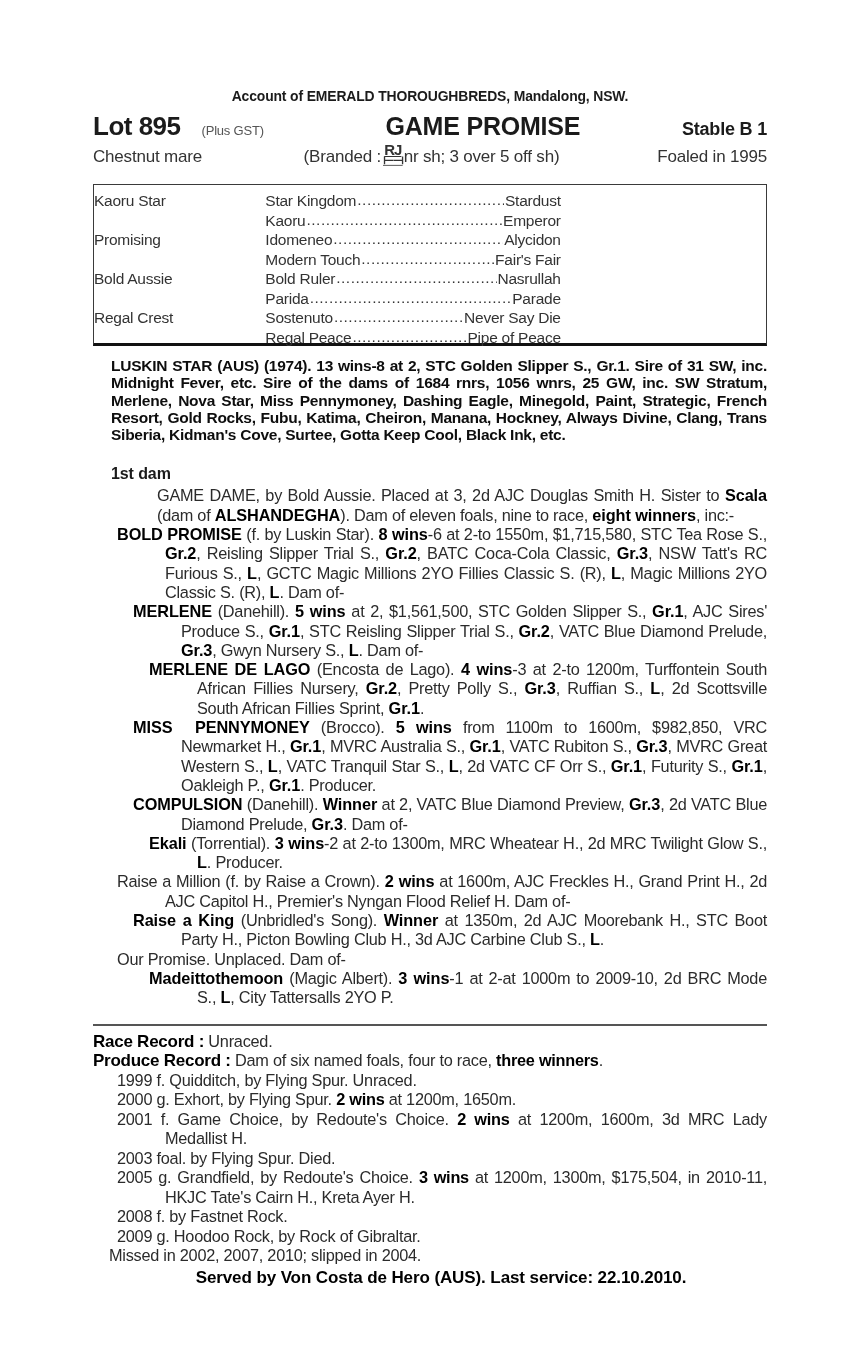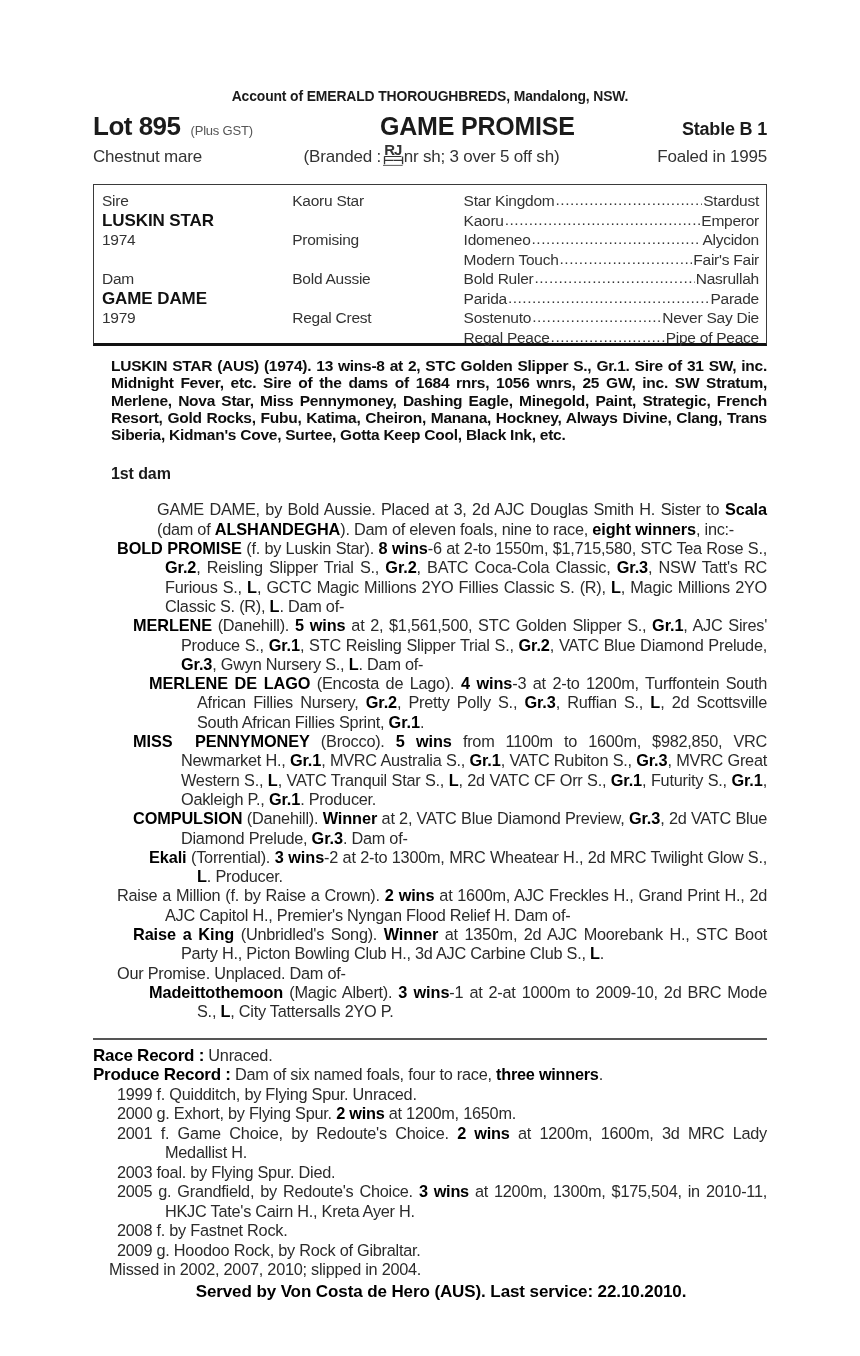--- a/index.html
+++ b/index.html
@@ -40,21 +40,21 @@
   }
   .lot-left { display: flex; align-items: baseline; white-space: nowrap; }
   .lot-num {
     font-weight: bold;
     font-size: 26px;
     letter-spacing: -0.5px;
   }
   .plus-gst {
     font-size: 13px;
     color: #555;
-    margin-left: 10px;
+    margin-left: 21px;
     letter-spacing: -0.2px;
   }
   .horse-name {
     font-weight: bold;
     font-size: 25px;
     letter-spacing: -0.2px;
     position: relative;
     left: 10px;
   }
   .stable {
@@ -166,21 +166,21 @@
     text-align: justify;
     margin: 0 0 22px 18px;
     color: #0d0d0d;
   }
 
   
   .dam-head {
     font-weight: bold;
     font-size: 16px;
     letter-spacing: -0.1px;
-    margin: 0 0 17px 18px;
+    margin: 0 0 3px 18px;
   }
   .p {
     font-size: 16.3px;
     line-height: 19.3px;
     letter-spacing: -0.25px;
     text-align: justify;
     color: #2b2b2b;
     margin: 0;
   }
   .p b { color: #000; letter-spacing: -0.1px; }
@@ -257,29 +257,20 @@
         <span class="brand-letters">RJ</span>
         <span class="brand-glyph">⊢⊣</span>
       </span>
       <span>nr sh; 3 over 5 off sh)</span>
     </div>
     <div class="desc-foaled">Foaled in 1995</div>
   </div>
 
   <div class="ped-table">
 
-    <div class="ped-col-1">
-      <div class="ped-line">Sire</div>
-      <div class="ped-line bold">LUSKIN STAR</div>
-      <div class="ped-line">1974</div>
-      <div class="ped-line blank">&nbsp;</div>
-      <div class="ped-line">Dam</div>
-      <div class="ped-line bold">GAME DAME</div>
-      <div class="ped-line">1979</div>
-    </div>
 
     <div class="ped-col-2">
       <div class="ped-line">Kaoru Star</div>
       <div class="ped-line blank">&nbsp;</div>
       <div class="ped-line">Promising</div>
       <div class="ped-line blank">&nbsp;</div>
       <div class="ped-line">Bold Aussie</div>
       <div class="ped-line blank">&nbsp;</div>
       <div class="ped-line">Regal Crest</div>
     </div>

